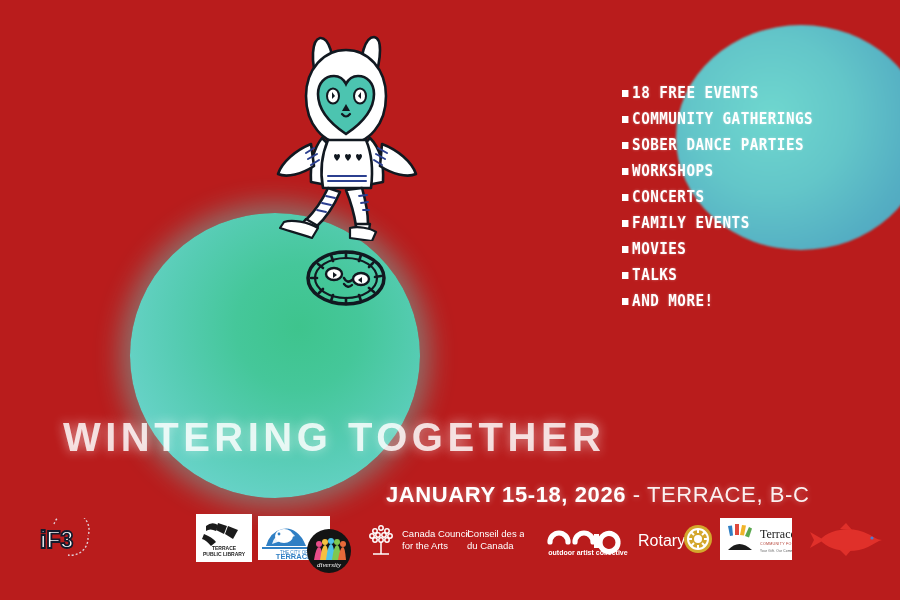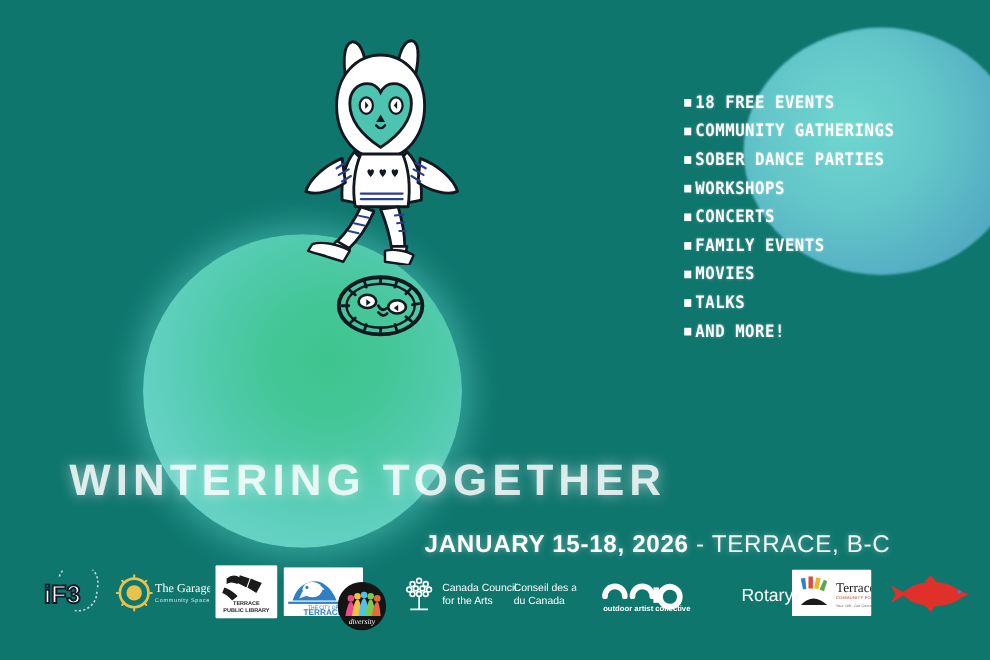--- a/index.html
+++ b/index.html
@@ -4,21 +4,21 @@
 <style>
   * { margin:0; padding:0; box-sizing:border-box; }
   html,body { width:900px; height:600px; overflow:hidden; }
   body {
     font-family:"Liberation Sans", sans-serif;
     background:#4a7bd4;
     position:relative;
   }
   .poster {
     position:absolute; inset:0;
-    background:#0f766e;
+    background:#b91c1c;
     overflow:hidden;
   }
 
   
   .teal-circle {
     position:absolute;
     left:676px; top:25px;
     width:250px; height:225px;
     border-radius:50%;
     background:radial-gradient(circle at 38% 40%,
@@ -280,38 +280,20 @@
     <div class="sponsor" style="left:28px; top:10px; width:72px; height:42px;">
       <svg viewBox="0 0 72 42" width="72" height="42">
         <path d="M26 6 A17 17 0 0 1 60 18" fill="none" stroke="#e9eef8" stroke-width="1.4" stroke-dasharray="2 2" opacity=".85"></path>
         <path d="M60 20 A17 17 0 0 1 40 37" fill="none" stroke="#e9eef8" stroke-width="1.4" stroke-dasharray="2 2" opacity=".85"></path>
         <g fill="#ffffff" stroke="#121a2c" stroke-width="1.6" font-family="'Liberation Sans',sans-serif" font-weight="bold">
           <text x="12" y="30" font-size="23" fill="#ffffff" stroke="#121a2c" stroke-width="1.8">iF3</text>
         </g>
       </svg>
     </div>
 
-    <div class="sponsor" style="left:105px; top:12px; width:86px; height:38px;">
-      <svg viewBox="0 0 86 38" width="86" height="38">
-        <circle cx="17" cy="19" r="13" fill="none" stroke="#e8c24a" stroke-width="2.4"></circle>
-        <circle cx="17" cy="19" r="7" fill="#e8c24a"></circle>
-        <g stroke="#e8c24a" stroke-width="1.8" stroke-linecap="round">
-          <path d="M17 3 v3"></path>
-            <path d="M17 32 v3"></path>
-            <path d="M1 19 h3"></path>
-            <path d="M30 19 h3"></path>
-          <path d="M6 8 l2 2"></path>
-            <path d="M26 28 l2 2"></path>
-            <path d="M28 8 l-2 2"></path>
-            <path d="M6 30 l2-2"></path>
-        </g>
-        <text x="36" y="18" font-family="'Liberation Serif',serif" font-size="11" fill="#ffffff">The Garage</text>
-        <text x="36" y="27" font-family="'Liberation Sans',sans-serif" font-size="5" fill="#dce6f8" letter-spacing=".6">Community Space</text>
-      </svg>
-    </div>
 
     <div class="sponsor white-box" style="left:196px; top:6px; width:56px; height:48px;">
       <svg viewBox="0 0 56 48" width="56" height="48">
         <rect width="56" height="48" fill="#ffffff"></rect>
         <g fill="#1b1b1b">
           <path d="M10 12 q6-5 12-1 l-2 6 q-6-3-10 0z"></path>
           <path d="M22 9 l9 3 -3 8 -8-4z"></path>
           <path d="M32 12 l10 4 -5 9 -8-5z"></path>
           <path d="M8 20 q8 3 12 8 l-5 4 q-5-6-9-7z"></path>
         </g>
@@ -380,21 +362,21 @@
         <g fill="none" stroke="#ffffff" stroke-width="5.2" stroke-linecap="round">
           <path d="M8 22 A9 9 0 0 1 26 22"></path>
           <path d="M33 22 A9 9 0 0 1 51 22"></path>
           <path d="M76 22 A9 9 0 1 0 76 23"></path>
         </g>
         <rect x="52" y="14" width="5" height="14" fill="#ffffff"></rect>
         <text x="46" y="35" text-anchor="middle" font-family="'Liberation Sans',sans-serif" font-size="7" font-weight="bold" fill="#ffffff">outdoor artist collective</text>
       </svg>
     </div>
 
-    <div class="sponsor" style="left:672px; top:12px; width:80px; height:38px;">
+    <div class="sponsor" style="left:636px; top:12px; width:80px; height:38px;">
       <svg viewBox="0 0 80 38" width="80" height="38">
         <text x="2" y="26" font-family="'Liberation Sans',sans-serif" font-size="16" fill="#ffffff">Rotary</text>
         <circle cx="62" cy="19" r="14" fill="#d4a72c"></circle>
         <circle cx="62" cy="19" r="10" fill="none" stroke="#ffffff" stroke-width="2"></circle>
         <circle cx="62" cy="19" r="4" fill="#ffffff"></circle>
         <g stroke="#ffffff" stroke-width="2">
           <path d="M62 9 v4"></path>
             <path d="M62 25 v4"></path>
             <path d="M52 19 h4"></path>
             <path d="M68 19 h4"></path>

